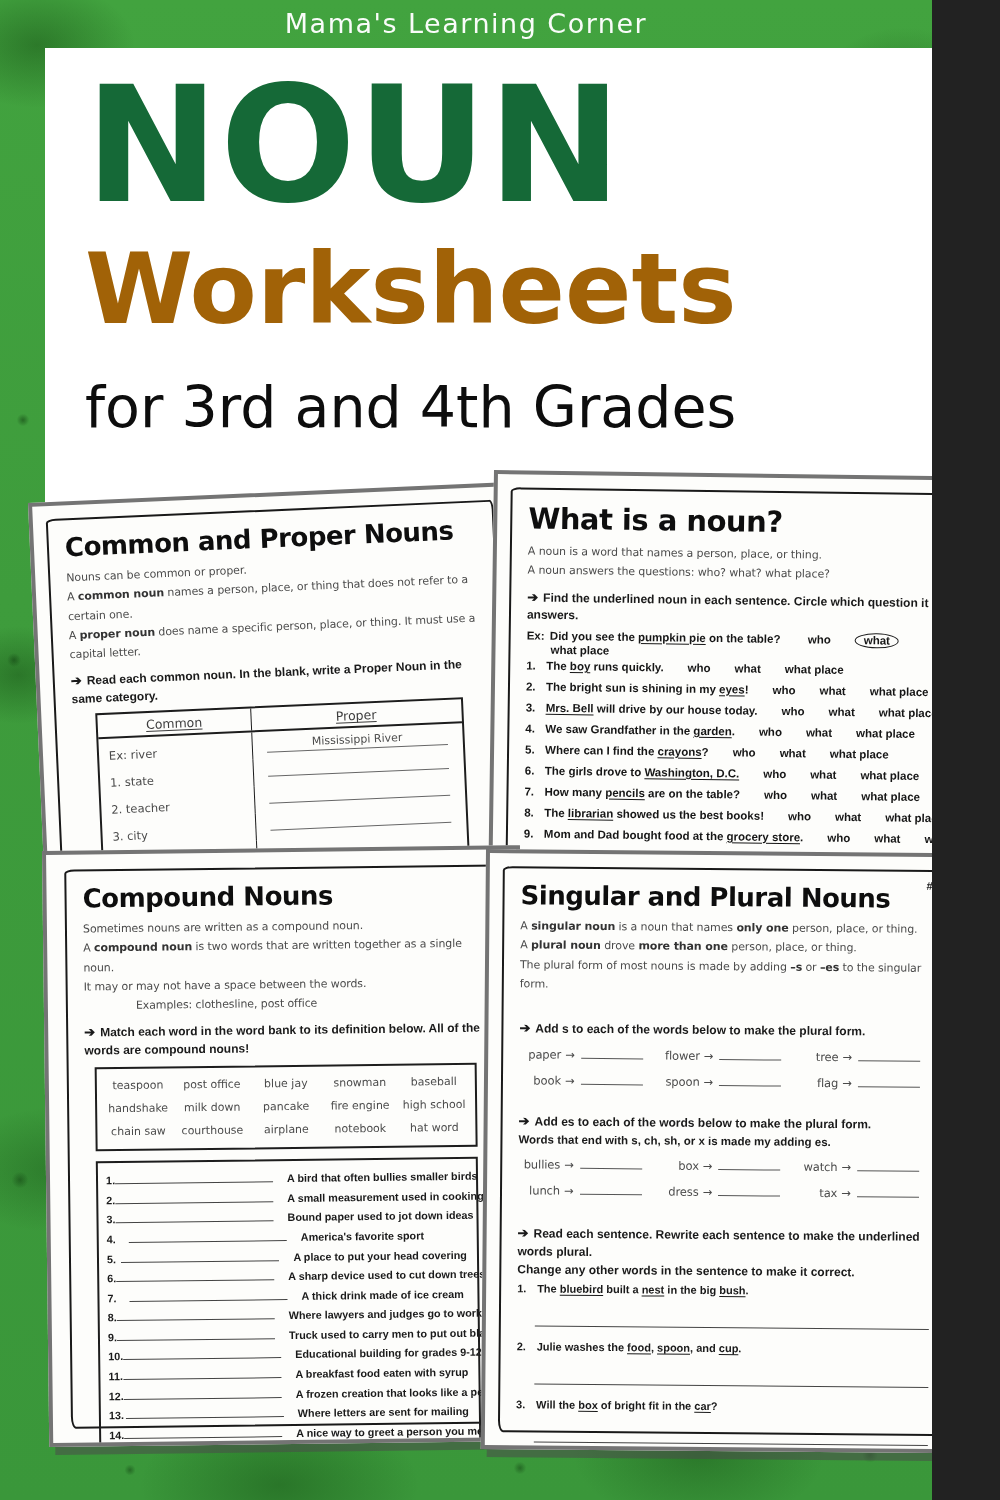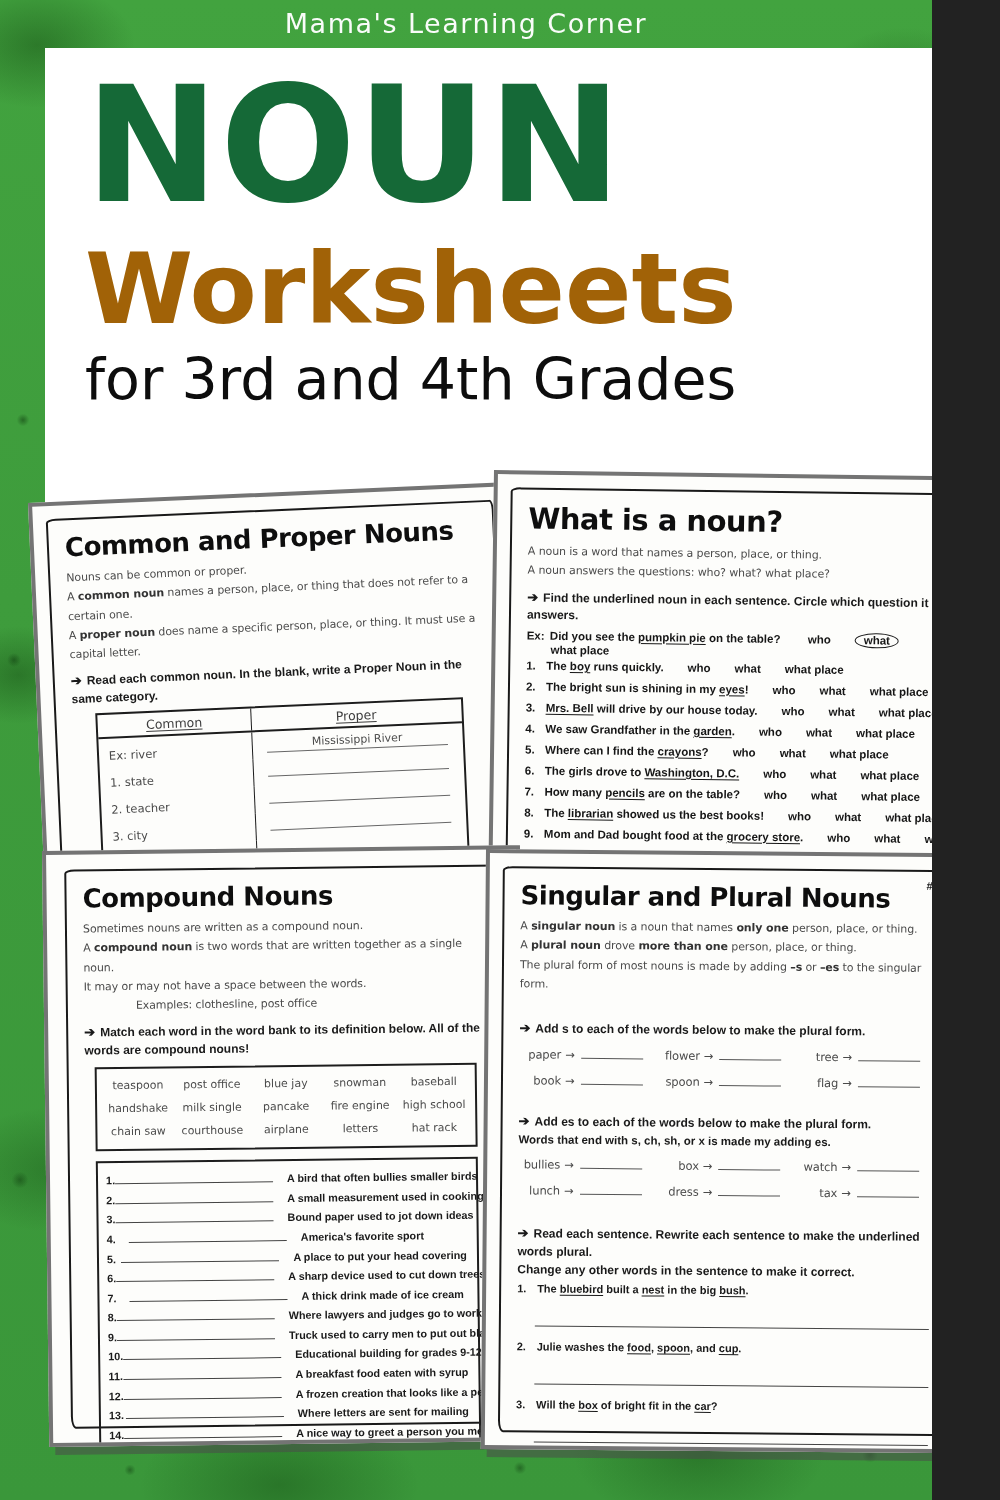--- a/index.html
+++ b/index.html
@@ -27,21 +27,21 @@
       radial-gradient(circle 12px at 20px 1180px, rgba(5,40,5,.38), transparent 70%),
       radial-gradient(circle 9px at 520px 1468px, rgba(5,40,5,.4), transparent 70%),
       radial-gradient(circle 11px at 870px 1455px, rgba(5,40,5,.35), transparent 70%),
       radial-gradient(circle 8px at 130px 1470px, rgba(5,40,5,.4), transparent 70%);}
   .site-title{position:absolute;top:8px;left:0;width:100%;text-align:center;
     color:#ffffff;font-size:27px;font-weight:400;letter-spacing:1.5px;opacity:.97;}
 
   .title-card{position:absolute;left:45px;top:48px;width:910px;height:460px;background:#ffffff;}
   .t-noun{position:absolute;left:40px;top:18px;font-size:160px;line-height:1;font-weight:900;letter-spacing:1px;}
   .t-work{position:absolute;left:40px;top:192px;font-size:98px;line-height:1;font-weight:800;letter-spacing:0px;}
-  .t-sub{position:absolute;left:40px;top:300px;font-size:57px;line-height:1.1;font-weight:500;color:#0d0d0d;letter-spacing:0px;}
+  .t-sub{position:absolute;left:40px;top:328px;font-size:57px;line-height:1.1;font-weight:500;color:#0d0d0d;letter-spacing:0px;}
 
   .page{position:absolute;background:#fdfdfb;border:4px solid #747474;
     box-shadow:6px 8px 0 rgba(75,75,75,.55);transform-origin:top left;overflow:hidden;}
   .page-tl{left:28px;top:503px;width:474px;height:378px;transform:rotate(-2.5deg);z-index:2;}
   .page-tr{left:494px;top:470px;width:466px;height:405px;transform:rotate(0.8deg);z-index:2;}
   .page-bl{left:42px;top:851px;width:470px;height:588px;transform:rotate(-0.7deg);z-index:3;}
   .page-br{left:486px;top:849px;width:476px;height:592px;transform:rotate(0.5deg);z-index:3;}
   .frame{position:absolute;inset:13px;border:2.5px solid #191919;
     border-radius:10px 4px 12px 5px / 4px 11px 5px 12px;padding:10px 14px 8px 16px;box-sizing:border-box;}
   .page-bl .frame{inset:15px 16px 14px 18px;}
@@ -203,29 +203,29 @@
       <div class="instr">
         <span class="arr">➔</span><span>Match each word in the word bank to its definition below.  All of the words are compound nouns!</span>
       </div>
       <div class="wordbank">
           <span>teaspoon</span>
           <span>post office</span>
           <span>blue jay</span>
           <span>snowman</span>
           <span>baseball</span>
           <span>handshake</span>
-          <span>milk single</span>
+          <span>milk down</span>
           <span>pancake</span>
           <span>fire engine</span>
           <span>high school</span>
           <span>chain saw</span>
           <span>courthouse</span>
           <span>airplane</span>
-          <span>letters</span>
-          <span>hat rack</span>
+          <span>notebook</span>
+          <span>hat word</span>
         </div>
       <div class="defsbox">
           <div class="defrow">
             <span class="dnum">1.</span>
             <span class="dblank"></span>
             <span class="dtext">A bird that often bullies smaller birds</span>
           </div>
           <div class="defrow">
             <span class="dnum">2.</span>
             <span class="dblank"></span>

